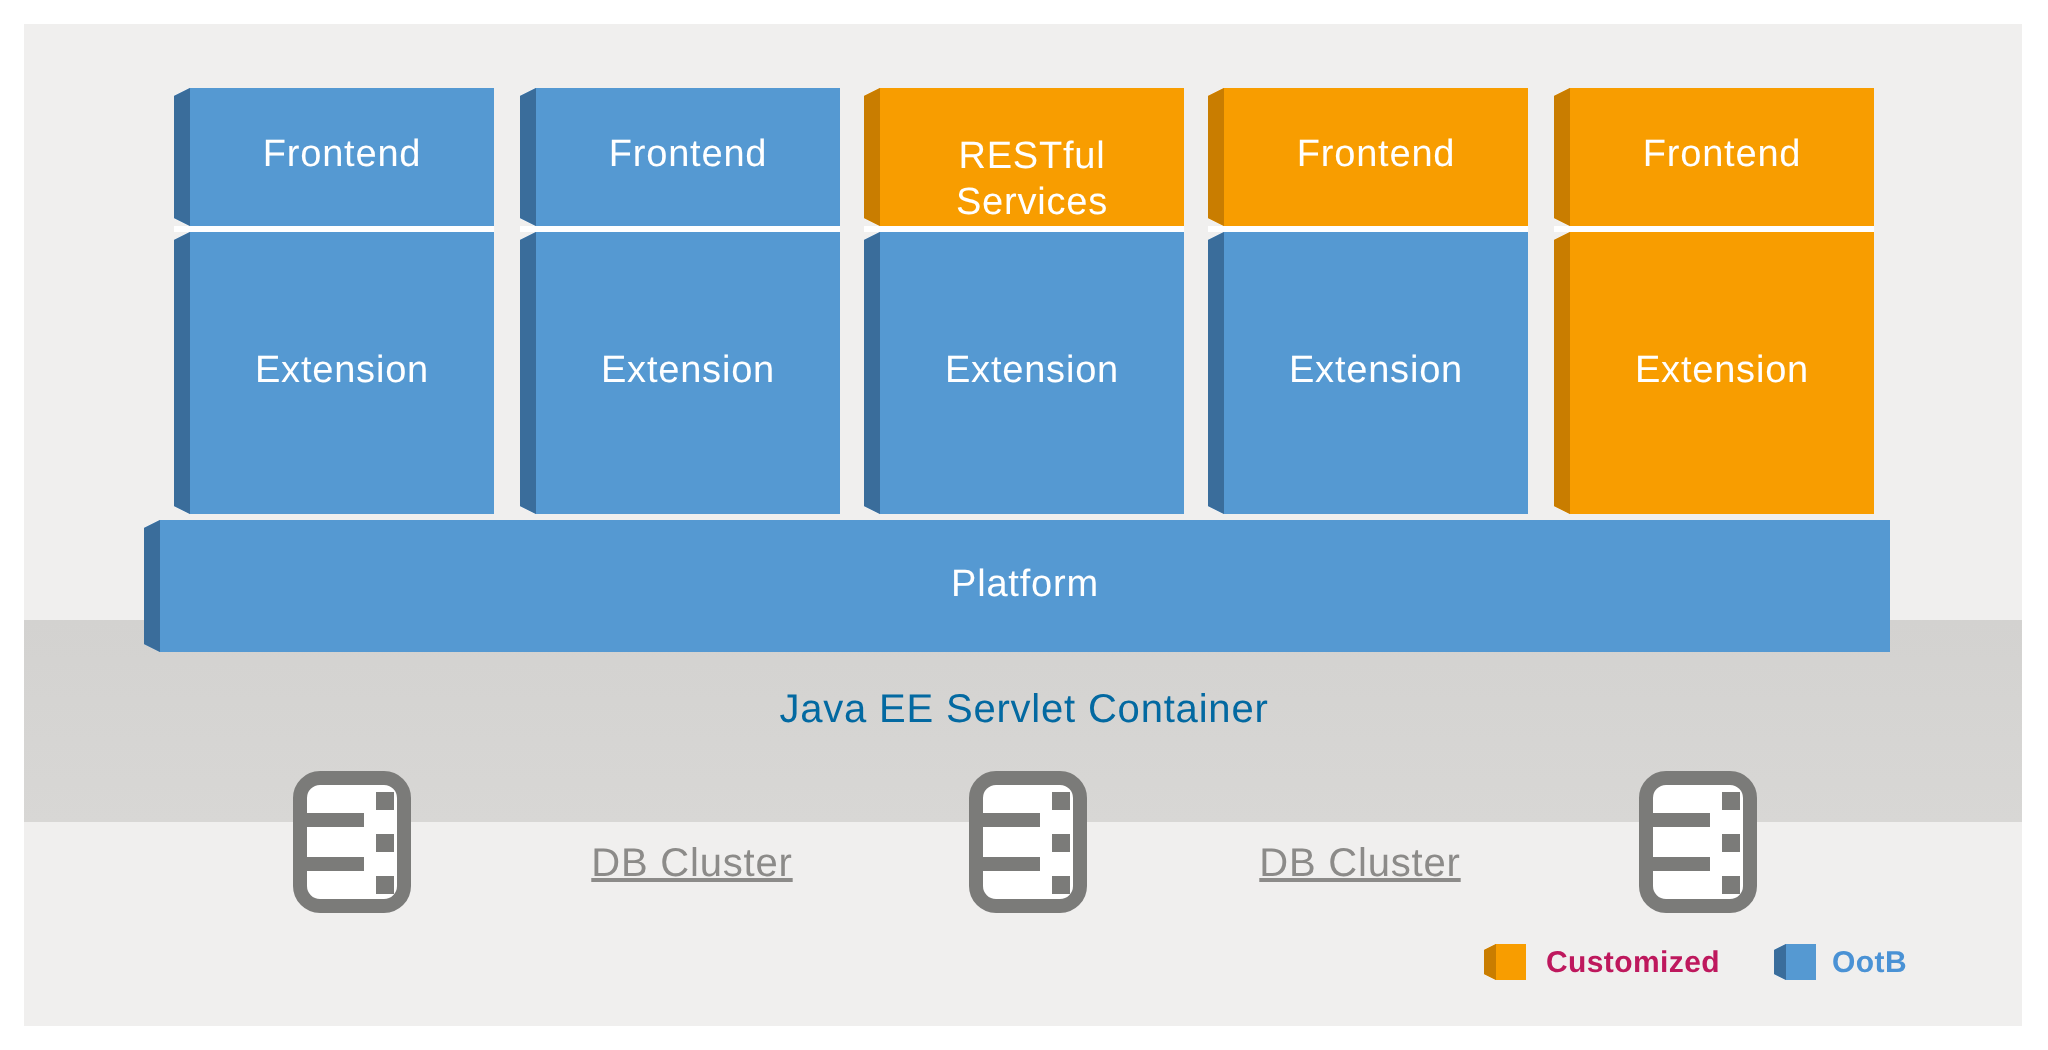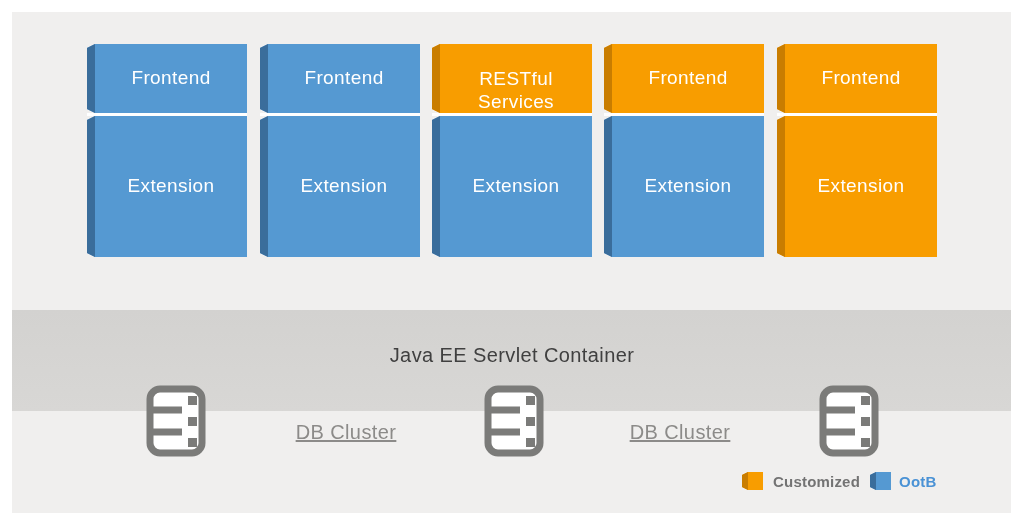--- a/index.html
+++ b/index.html
@@ -42,38 +42,38 @@
   .stack .divider{height:3px;background:#ffffff;}
   .stack .bottom{height:141px;align-items:center;}
   .lbl.wrap{display:inline-block;max-width:100px;margin-top:24px;}
 
   .platform{
     position:absolute;left:72px;top:260px;width:873px;height:66px;
   }
 
   .servlet-label{
     position:absolute;left:0;top:344px;width:1024px;
-    text-align:center;font-size:20px;letter-spacing:0.4px;color:#404040;
+    text-align:center;font-size:20px;letter-spacing:0.4px;color:#0369a1;
   }
   .db-icon{position:absolute;width:60px;height:72px;top:385px;}
   .db-label{
     position:absolute;top:421px;width:140px;text-align:center;
     font-size:20px;letter-spacing:0.4px;color:#8c8b89;text-decoration:underline;
   }
   .legend{
     position:absolute;left:742px;top:470px;height:22px;
     display:flex;align-items:center;
   }
   .legend .swatch{
     width:21px;height:18px;position:relative;
     clip-path:polygon(6px 0, 100% 0, 100% 100%, 6px 100%, 0 calc(100% - 3px), 0 3px);
   }
   .legend .swatch::before{content:"";position:absolute;left:0;top:0;bottom:0;width:6px;}
   .legend .lgl{font-size:15px;font-weight:bold;letter-spacing:0.2px;}
-  .lgl.customized-text{color:#737373;margin-left:10px;margin-right:10px;}
+  .lgl.customized-text{color:#be185d;margin-left:10px;margin-right:27px;}
   .lgl.ootb-text{color:#4a92d5;margin-left:8px;}
 </style>
 </head>
 <body>
 
 <div class="page">
   <div class="panel"></div>
   <div class="band"></div>
 
   <div class="stack" style="left:87px">
@@ -119,20 +119,23 @@
   <div class="stack" style="left:777px">
     <div class="block top customized">
       <span class="lbl">Frontend</span>
     </div>
     <div class="divider"></div>
     <div class="block bottom customized">
       <span class="lbl">Extension</span>
     </div>
   </div>
 
+  <div class="block platform ootb">
+    <span class="lbl">Platform</span>
+  </div>
 
   <div class="servlet-label">Java EE Servlet Container</div>
 
   <svg class="db-icon" style="left:146px" viewBox="0 0 60 72">
     <rect x="4" y="4" width="52" height="64" rx="10" fill="#ffffff" stroke="#7b7b79" stroke-width="7"></rect>
     <rect x="6" y="21.5" width="30" height="7" fill="#7b7b79"></rect>
     <rect x="6" y="43.5" width="30" height="7" fill="#7b7b79"></rect>
     <rect x="42" y="11" width="9" height="9" fill="#7b7b79"></rect>
     <rect x="42" y="32" width="9" height="9" fill="#7b7b79"></rect>
     <rect x="42" y="53" width="9" height="9" fill="#7b7b79"></rect>

